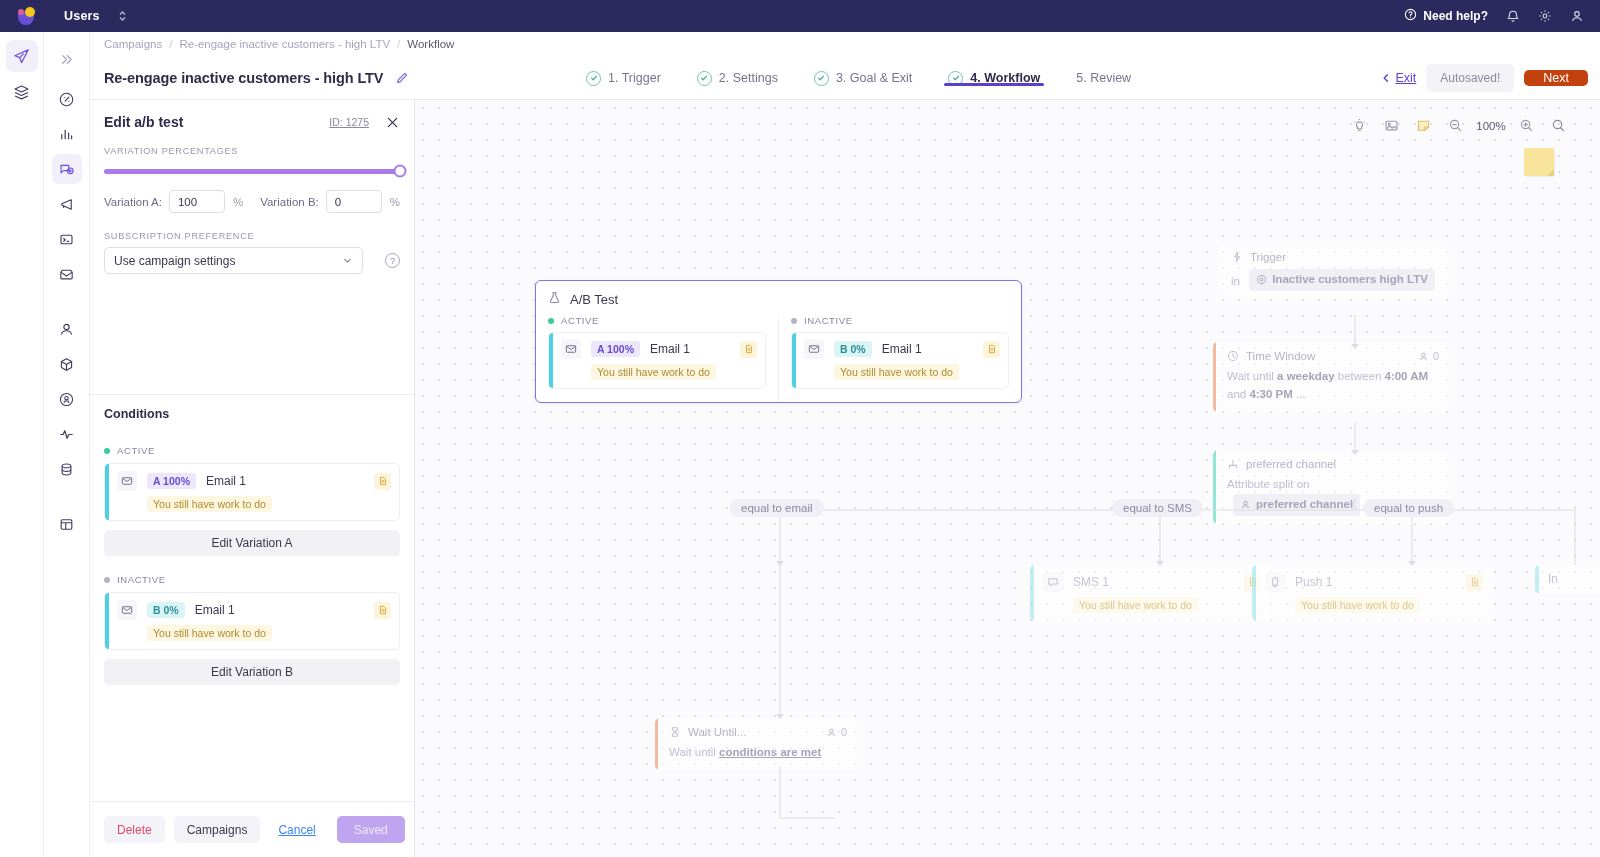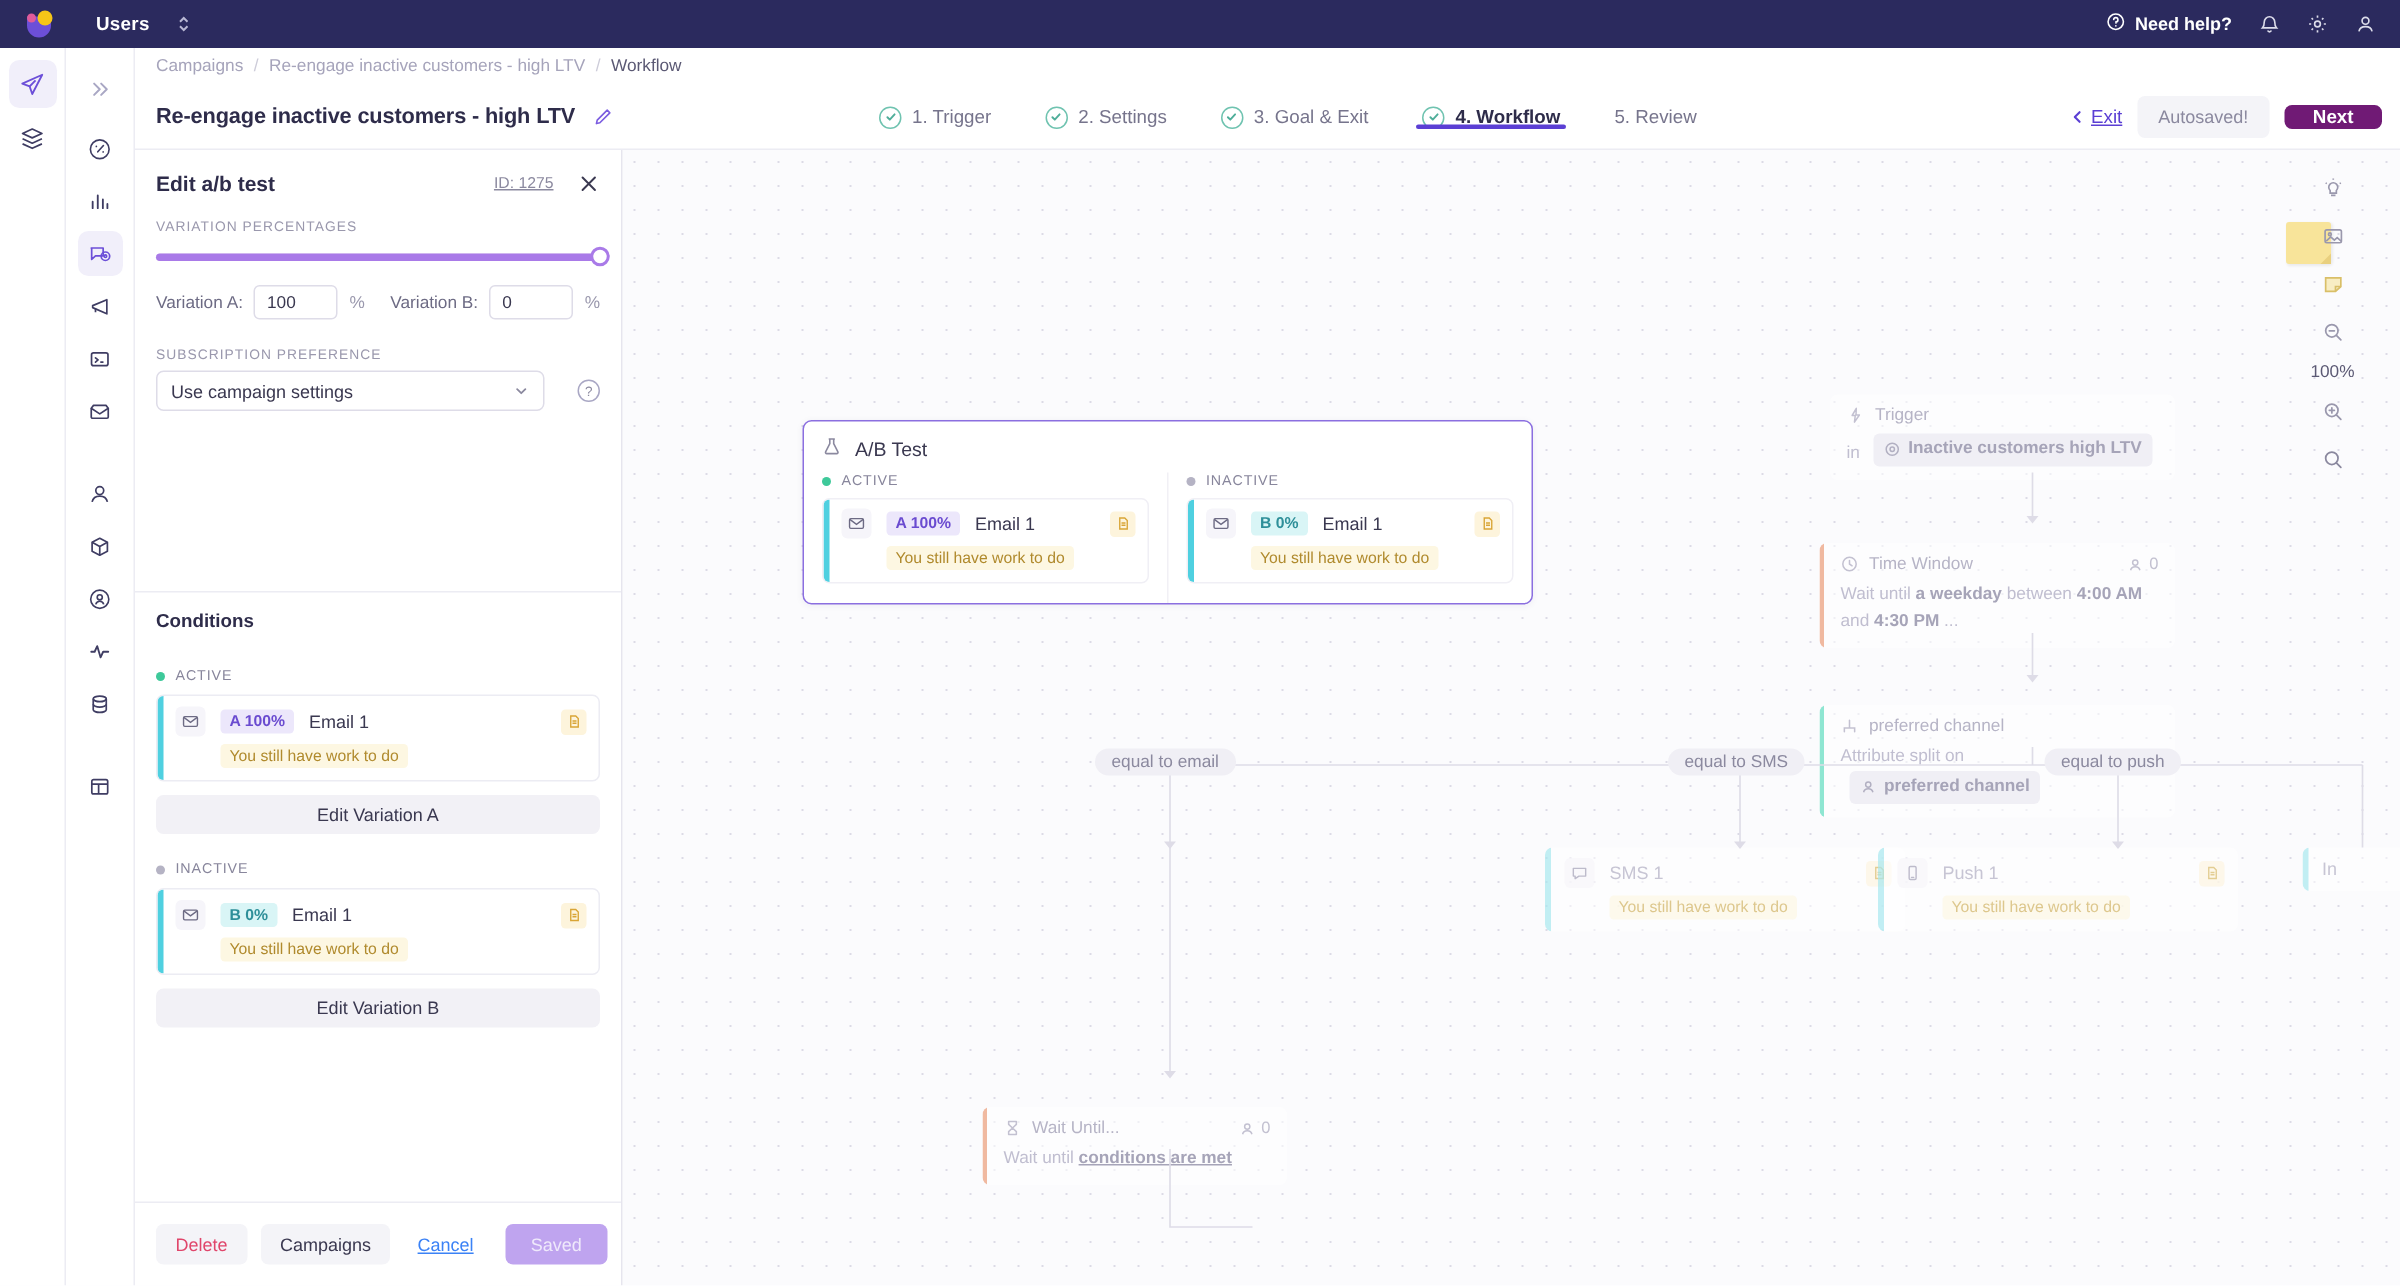--- a/index.html
+++ b/index.html
@@ -71,22 +71,22 @@
   .step.cur { color:#2e2c4a; font-weight:700; }
   .step.cur::after { content:""; position:absolute; left:14px; right:14px; bottom:0; height:2.5px; background:#5b3fd4; border-radius:2px; }
   .chk { width:15px; height:15px; border-radius:50%; border:1.5px solid #6fc3b0; display:flex; align-items:center; justify-content:center; color:#4fae9a; }
   .step.plain { padding-left:18px; }
 
   .topact { position:absolute; right:12px; top:0; height:44px; display:flex; align-items:center; gap:10px; }
   .exitbtn { display:flex; align-items:center; gap:4px; color:#5b3fd4; font-size:12.5px; }
   .exitbtn u { text-decoration: underline; }
   .autosaved { height:28px; padding:0 14px; background:#f4f4f8; border-radius:5px; display:flex; align-items:center;
                font-size:12px; color:#8b899f; }
-  .nextbtn { height:16px; padding:0 19px; background:#701a75; color:#fff; border-radius:5px; display:flex;
-             align-items:center; font-size:12.5px; font-weight:700; border:none; cursor:pointer; }
+  .nextbtn { height:16px; padding:0 19px; background:#c2410c; color:#fff; border-radius:5px; display:flex;
+             align-items:center; font-size:12.5px; font-weight:400; border:none; cursor:pointer; }
 
   .content { flex:1; display:flex; min-height:0; position:relative; }
 
   
   .panel { width:325px; flex:0 0 325px; background:#fff; border-right:1px solid #e6e5ee;
            display:flex; flex-direction:column; position:relative; z-index:20; }
   .p-head { display:flex; align-items:center; padding:14px 14px 8px 14px; }
   .p-title { font-size:14px; font-weight:700; color:#2e2c4a; }
   .p-sp { flex:1; }
   .p-id { font-size:10.5px; color:#8b899f; text-decoration:underline; margin-right:16px; }
@@ -155,30 +155,30 @@
   .fsp { flex:1; }
   .cancel { font-size:12px; color:#3b82f6; text-decoration:underline; margin-right:12px; cursor:pointer; }
   .saved { height:27px; padding:0 17px; border-radius:5px; background:#bfa4ef; color:#efe9fb;
            font-size:12px; display:flex; align-items:center; border:none; font-family:inherit; }
 
   
   .canvas { flex:1; position:relative; overflow:hidden; background:#fbfbfd;
             background-image: radial-gradient(#dcdbe6 1px, transparent 1px);
             background-size: 16px 16px; }
 
-  .ctools { position:absolute; right:30px; top:14px; display:flex; align-items:center; gap:9px; z-index:12;flex-direction:column; }
+  .ctools { position:absolute; right:30px; top:14px; display:flex; align-items:center; gap:9px; z-index:12; }
   .ctool { width:23px; height:23px; display:flex; align-items:center; justify-content:center; color:#9a98ad; cursor:pointer; }
   .czoom { font-size:11.5px; color:#5b5974; min-width:30px; text-align:center; }
   .sticky { position:absolute; right:46px; top:48px; width:30px; height:28px; background:#f8e49a;
             border-radius:2px 2px 3px 2px; z-index:11;
             box-shadow: 1px 1px 2px rgba(0,0,0,.07); }
   .sticky::after{content:"";position:absolute;right:0;bottom:0;border-width:0 0 7px 7px;border-style:solid;border-color:transparent transparent #e9d07f transparent;}
 
   
-  .node { position:absolute; background:rgba(255,255,255,.55); border-radius:5px; display:flex; overflow:hidden;margin-top:20px; }
+  .node { position:absolute; background:rgba(255,255,255,.55); border-radius:5px; display:flex; overflow:hidden; }
   .node .nstripe { width:3px; flex:0 0 3px; }
   .node .nin { flex:1; padding:8px 11px; }
   .nhead { display:flex; align-items:center; gap:7px; font-size:11.5px; color:#b6b4c6; }
   .nhead .nico { display:flex; color:#c3c1d1; }
   .ncount { margin-left:auto; display:flex; align-items:center; gap:4px; color:#c3c1d1; font-size:11px; }
   .nbody { font-size:11.5px; color:#c0bed0; margin-top:6px; line-height:1.55; }
   .nbody b { color:#a6a4b8; font-weight:700; }
   .chipin { display:inline-flex; align-items:center; gap:5px; background:#f0eff5; border-radius:4px;
             padding:2px 7px; color:#a6a4b8; font-weight:700; font-size:11.5px; }
 

